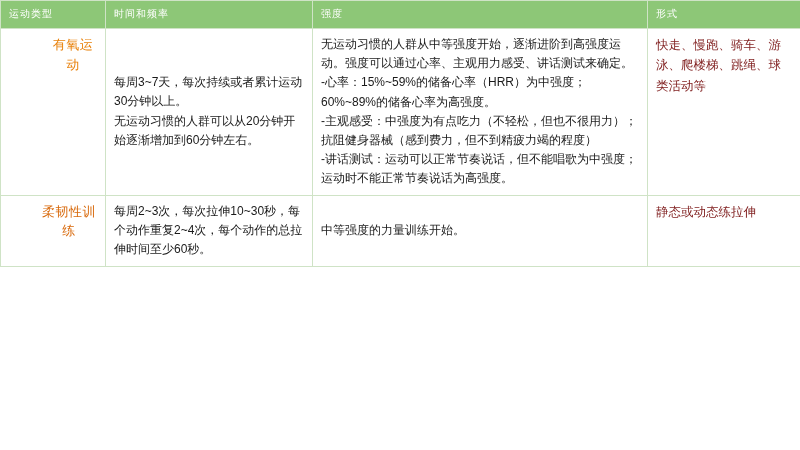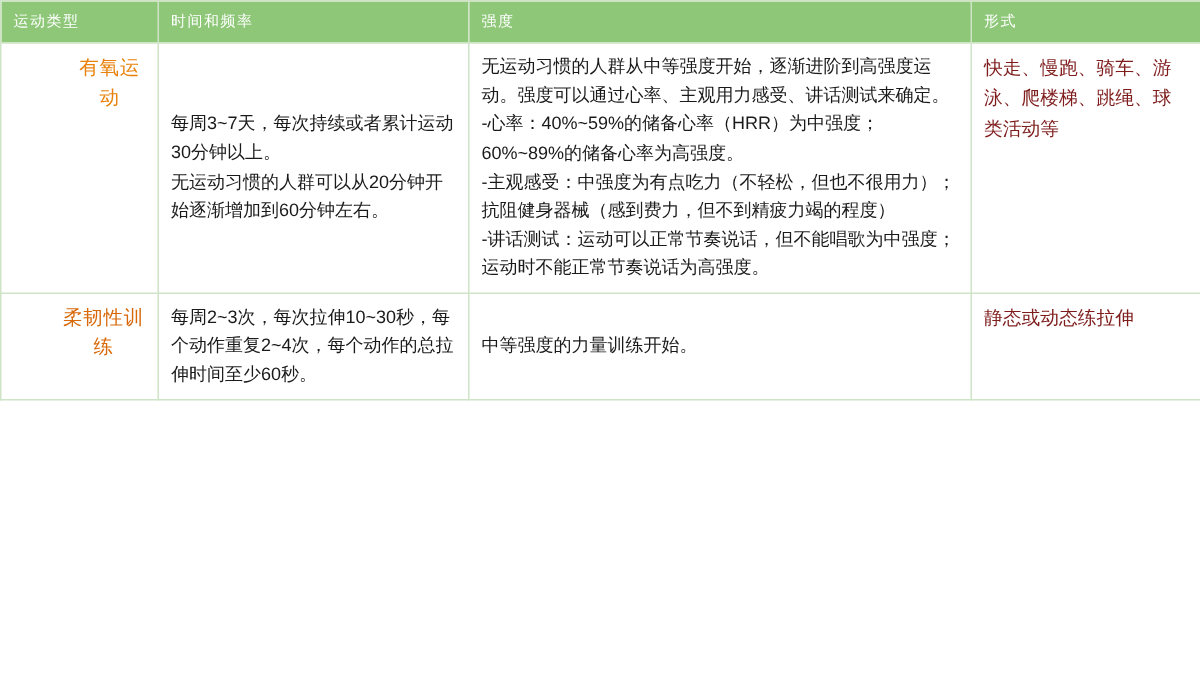--- a/index.html
+++ b/index.html
@@ -118,21 +118,21 @@
       <tr class="row-aerobic">
         <td class="cat">
           <span class="cat-label">有氧运动</span>
         </td>
         <td class="body center-v">
           <p class="p">每周3~7天，每次持续或者累计运动30分钟以上。</p>
           <p class="p">无运动习惯的人群可以从20分钟开始逐渐增加到60分钟左右。</p>
         </td>
         <td class="body">
           <p class="p tight">无运动习惯的人群从中等强度开始，逐渐进阶到高强度运动。强度可以通过心率、主观用力感受、讲话测试来确定。</p>
-          <p class="p tight">-心率：40%~59%的储备心率（HRR）为中强度；60%~89%的储备心率为高强度。</p>
+          <p class="p tight">-心率：15%~59%的储备心率（HRR）为中强度；60%~89%的储备心率为高强度。</p>
           <p class="p tight">-主观感受：中强度为有点吃力（不轻松，但也不很用力）；抗阻健身器械（感到费力，但不到精疲力竭的程度）</p>
           <p class="p tight">-讲话测试：运动可以正常节奏说话，但不能唱歌为中强度；运动时不能正常节奏说话为高强度。</p>
         </td>
         <td class="form">
           <p class="p">快走、慢跑、骑车、游泳、爬楼梯、跳绳、球类活动等</p>
         </td>
       </tr>
 
 
       <tr class="row-flex">

